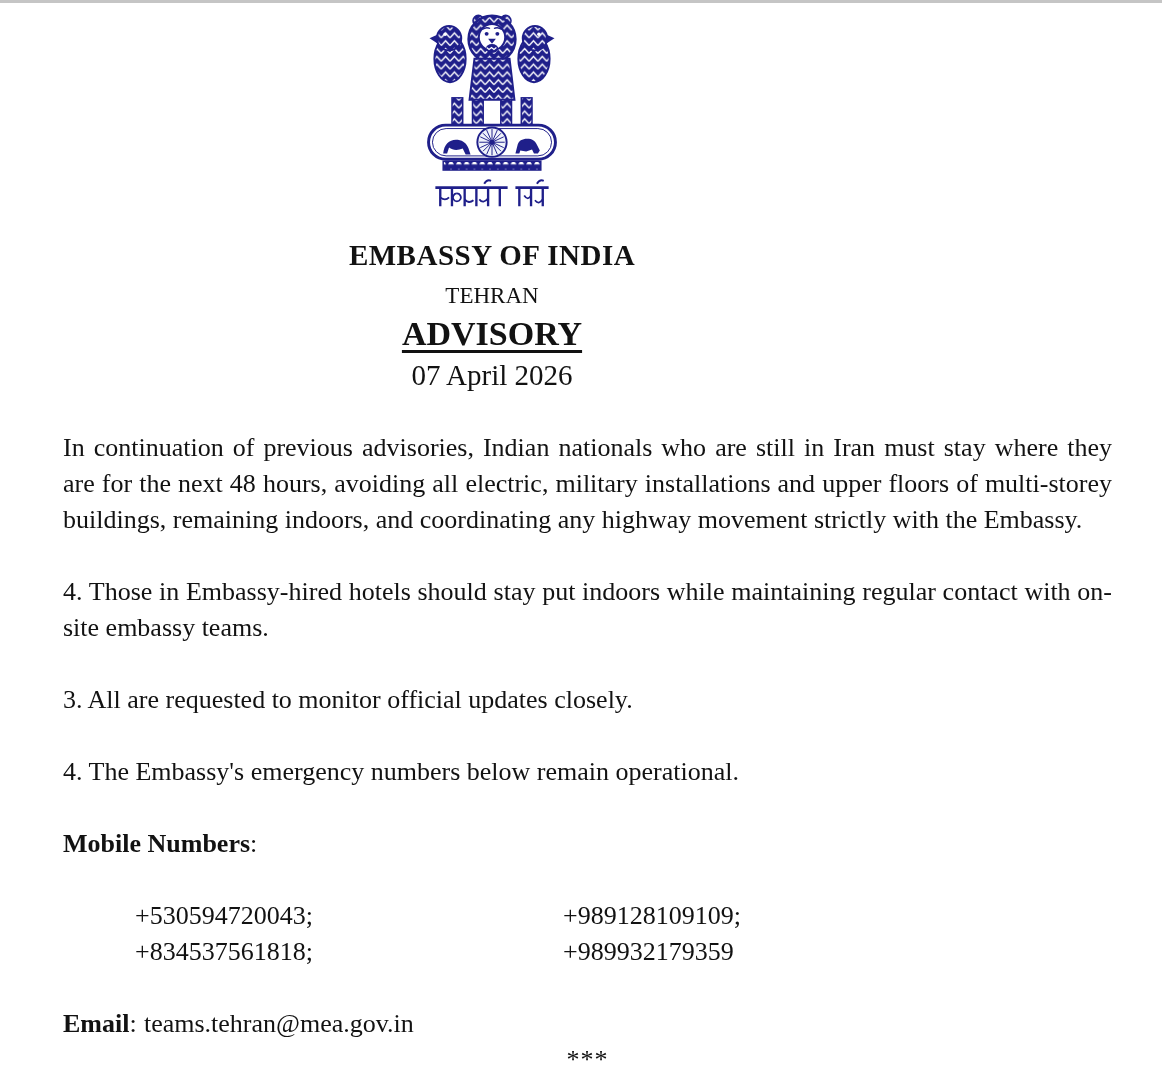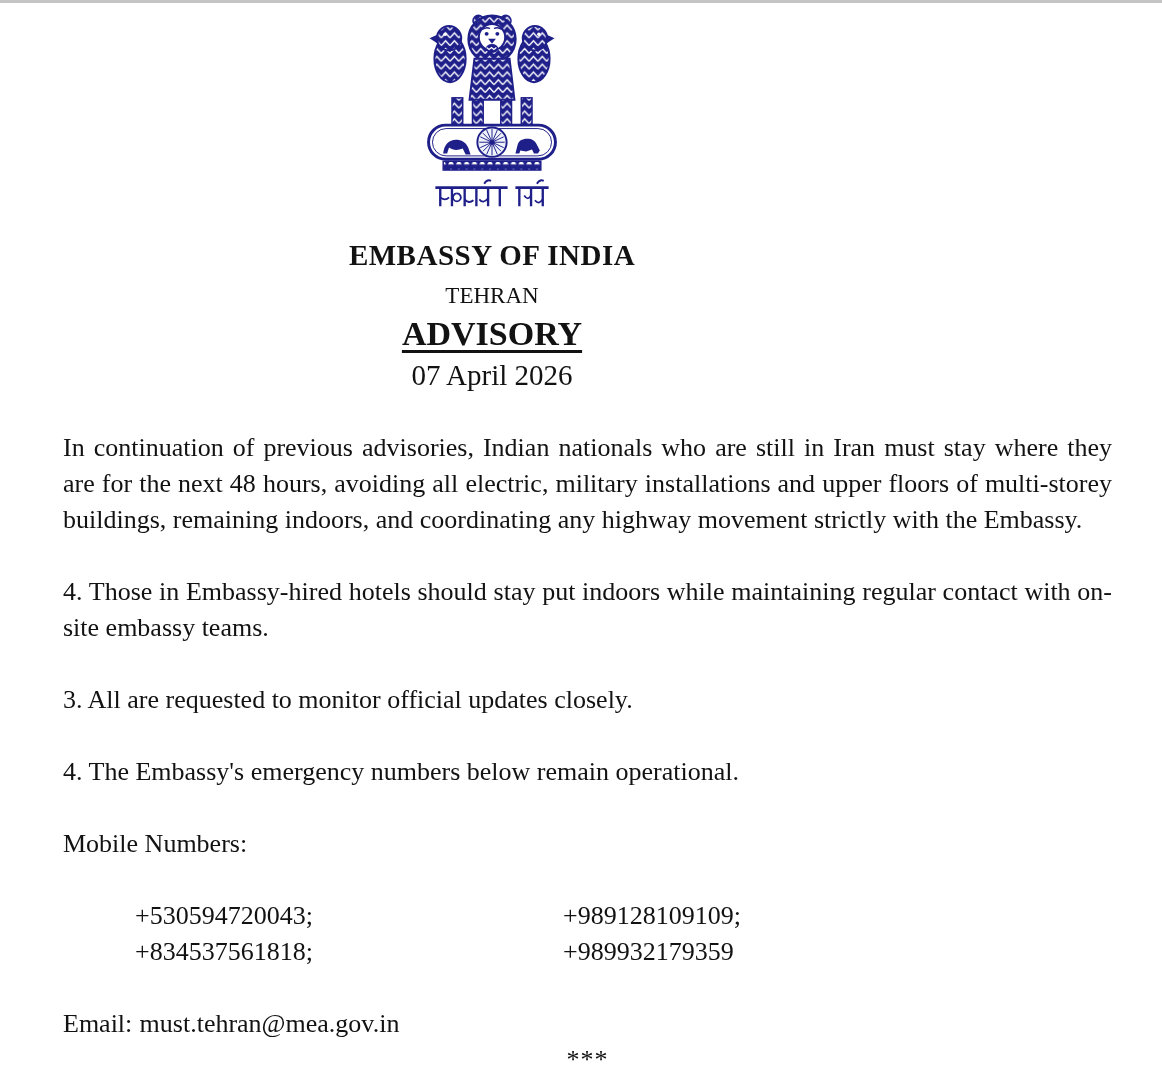--- a/index.html
+++ b/index.html
@@ -39,21 +39,21 @@
   .advisory-date {
     font-size: 29px; line-height: 36px; margin-top: 3px;
   }
   .doc-body {
     margin: 37px 50px 0 63px;
     font-size: 26px;
     line-height: 36px;
   }
   .doc-body p { margin: 0 0 36px 0; text-align: justify; }
   .contact-head { margin: 0; }
-  .lbl-bold { font-weight: normal; }
+  .lbl-bold { font-weight: bold; }
   .phone-row { padding-left: 72px; }
   .phone-col1 { display: inline-block; width: 428px; }
   .email-line { margin-top: 36px; }
   .email-val { margin-left: 0.28em; }
   .end-marker { text-align: center; letter-spacing: 1px; }
 </style>
 </head>
 <body>
 
 <div>
@@ -153,18 +153,18 @@
     <p class="contact-head"><span class="lbl-bold">Mobile Numbers</span><span>:</span></p>
 
     <div class="phone-row">
       <span class="phone-col1">+530594720043;</span><span>+989128109109;</span>
     </div>
     <div class="phone-row">
       <span class="phone-col1">+834537561818;</span><span>+989932179359</span>
     </div>
 
     <div class="email-line">
-      <span class="lbl-bold">Email</span><span>:</span><span class="email-val">must.tehran@mea.gov.in</span>
+      <span class="lbl-bold">Email</span><span>:</span><span class="email-val">teams.tehran@mea.gov.in</span>
     </div>
 
     <div class="end-marker">***</div>
   </div>
 </div>
 
 </body></html>

